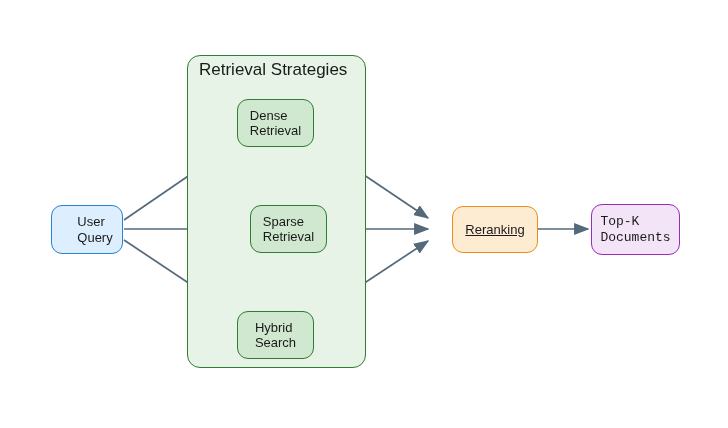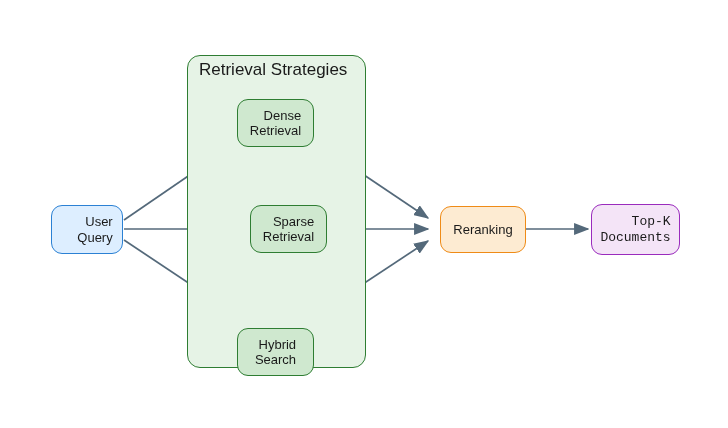--- a/index.html
+++ b/index.html
@@ -26,21 +26,21 @@
     width: 728px;
     height: 428px;
     overflow: visible;
   }
   .node {
     position: absolute;
     box-sizing: border-box;
     display: flex;
     align-items: center;
     justify-content: center;
-    text-align: right;
+    text-align: left;
     line-height: 1.18;
     color: #1a1a1a;
     font-size: 13px;
     border-radius: 11px;
     border-width: 1.6px;
     border-style: solid;
     z-index: 3;
     white-space: pre-line;
     user-select: none;
   }
@@ -109,21 +109,21 @@
 
   <div class="node node-user-query" style="left:51px; top:205px; width:72px; height:49px;">User
 Query</div>
 
   <div class="node node-retrieval" style="left:237px; top:99px; width:77px; height:48px;">Dense
 Retrieval</div>
 
   <div class="node node-retrieval" style="left:250px; top:205px; width:77px; height:48px;">Sparse
 Retrieval</div>
 
-  <div class="node node-retrieval" style="left:237px; top:328px; width:77px; height:48px;">Hybrid
+  <div class="node node-retrieval" style="left:237px; top:311px; width:77px; height:48px;">Hybrid
 Search</div>
 
-  <div class="node node-rerank" style="left:440px; top:206px; width:86px; height:47px;">Reranking</div>
+  <div class="node node-rerank" style="left:452px; top:206px; width:86px; height:47px;text-decoration:underline;">Reranking</div>
 
   <div class="node node-output" style="left:591px; top:204px; width:89px; height:51px;font-family:Liberation Mono, monospace;">Top-K
 Documents</div>
 
 </div>
 
 </body></html>

